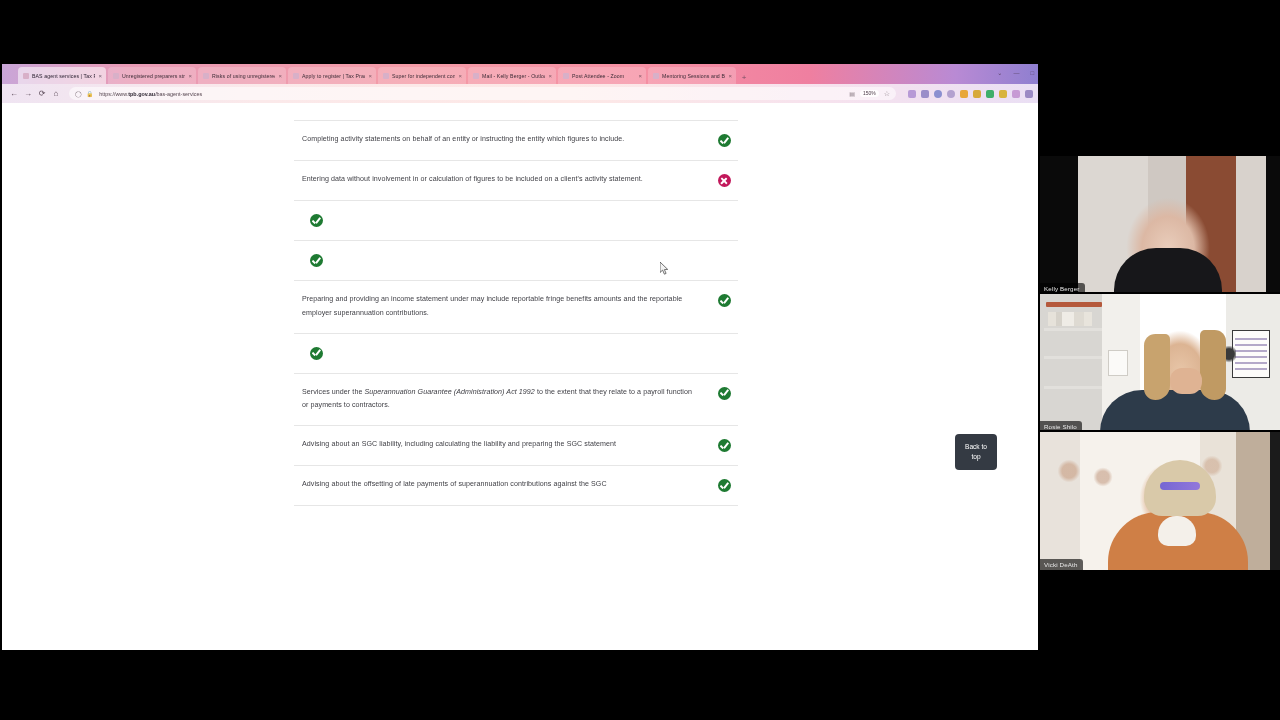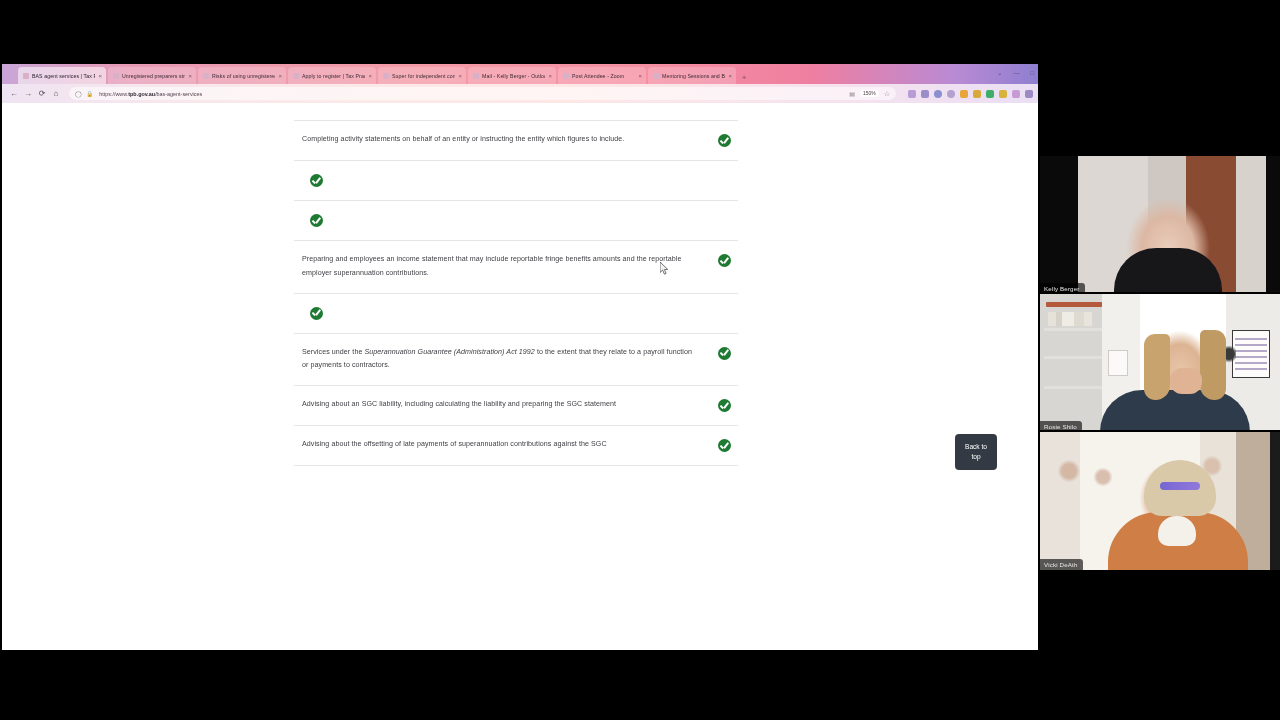--- a/index.html
+++ b/index.html
@@ -282,35 +282,41 @@
 
           <div class="srow">
             <div class="stext">Completing activity statements on behalf of an entity or instructing the entity which figures to include.</div>
             <div class="smark">
                 <span class="mark yes"></span>
               </div>
           </div>
 
 
 
-
-          <div class="srow">
-            <div class="smark">
-                <span class="mark yes"></span>
-              </div>
-          </div>
-
-          <div class="srow">
-            <div class="smark">
-                <span class="mark yes"></span>
-              </div>
-          </div>
-
-          <div class="srow">
-            <div class="stext">Preparing and employees an income statement that may include reportable fringe benefits amounts and the reportable employer superannuation contributions.</div>
+          <div class="srow">
+            <div class="stext">Entering data without involvement in or calculation of figures to be included on a client's activity statement.</div>
+            <div class="smark">
+                <span class="mark no"></span>
+              </div>
+          </div>
+
+          <div class="srow">
+            <div class="smark">
+                <span class="mark yes"></span>
+              </div>
+          </div>
+
+          <div class="srow">
+            <div class="smark">
+                <span class="mark yes"></span>
+              </div>
+          </div>
+
+          <div class="srow">
+            <div class="stext">Preparing and providing an income statement under may include reportable fringe benefits amounts and the reportable employer superannuation contributions.</div>
             <div class="smark">
                 <span class="mark yes"></span>
               </div>
           </div>
 
           <div class="srow">
             <div class="smark">
                 <span class="mark yes"></span>
               </div>
           </div>

